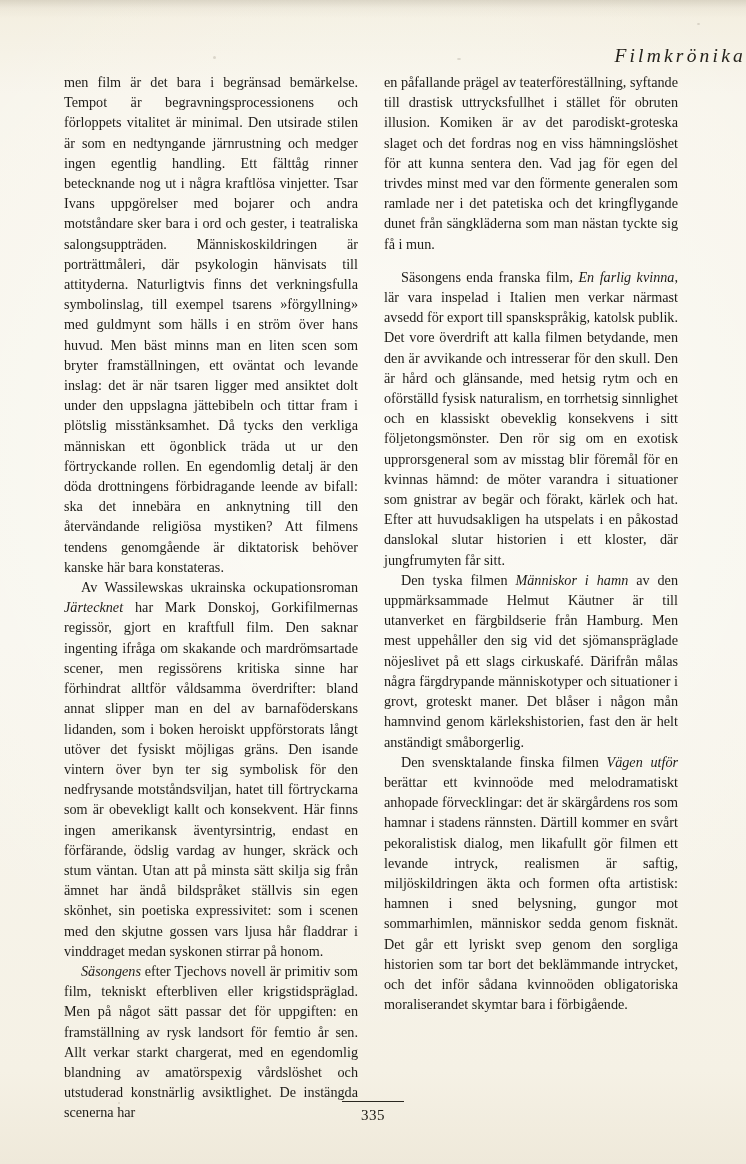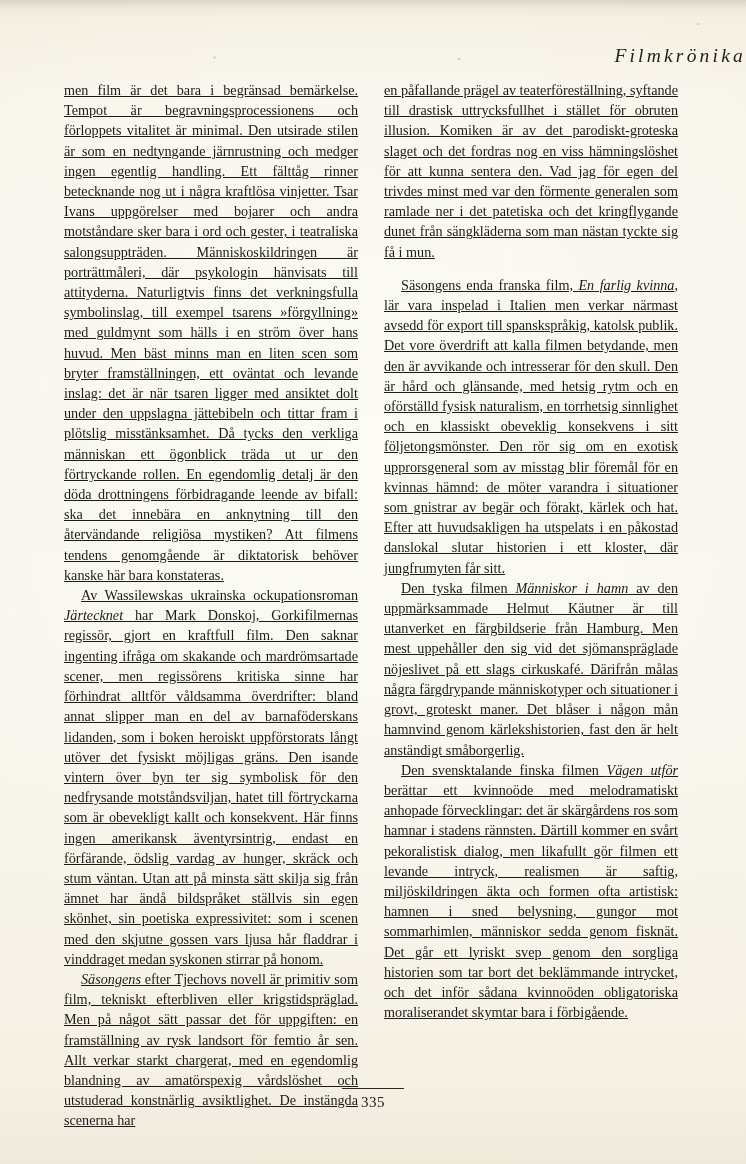--- a/index.html
+++ b/index.html
@@ -50,27 +50,26 @@
     width: 746px;
     text-align: right;
     font-style: italic;
     font-size: 19.5px;
     letter-spacing: 3.2px;
     color: #25221c;
   }
 
   .columns {
     position: absolute;
-    top: 80px;
+    top: 72px;
     left: 64px;
     width: 620px;
     height: 975px;
     display: flex;
     gap: 26px;
-    text-decoration: underline;
   }
   .col {
     width: 294px;
     font-size: 14.2px;
     line-height: 20.2px;
     text-align: justify;
     text-justify: inter-word;
     hyphens: manual;
   }
   .col p {
@@ -82,21 +81,21 @@
   .col p.space-before {
     margin-top: 13px;
   }
   .col i, .col em {
     font-style: italic;
   }
 
   .folio {
     position: absolute;
     left: 0;
-    bottom: 53px;
+    bottom: 40px;
     width: 746px;
     text-align: center;
   }
   .folio-rule {
     width: 62px;
     height: 1px;
     background: #2a2720;
     margin: 0 auto 5px auto;
   }
   .folio-num {

